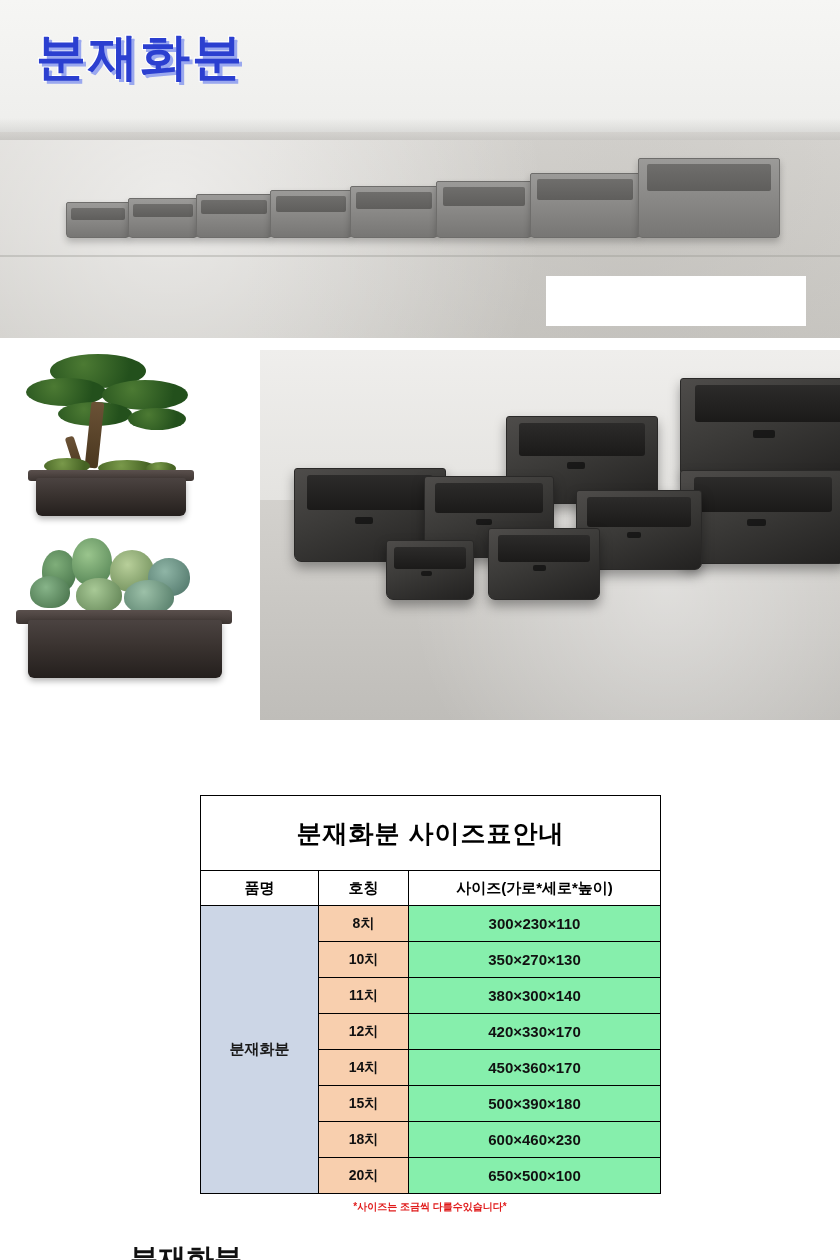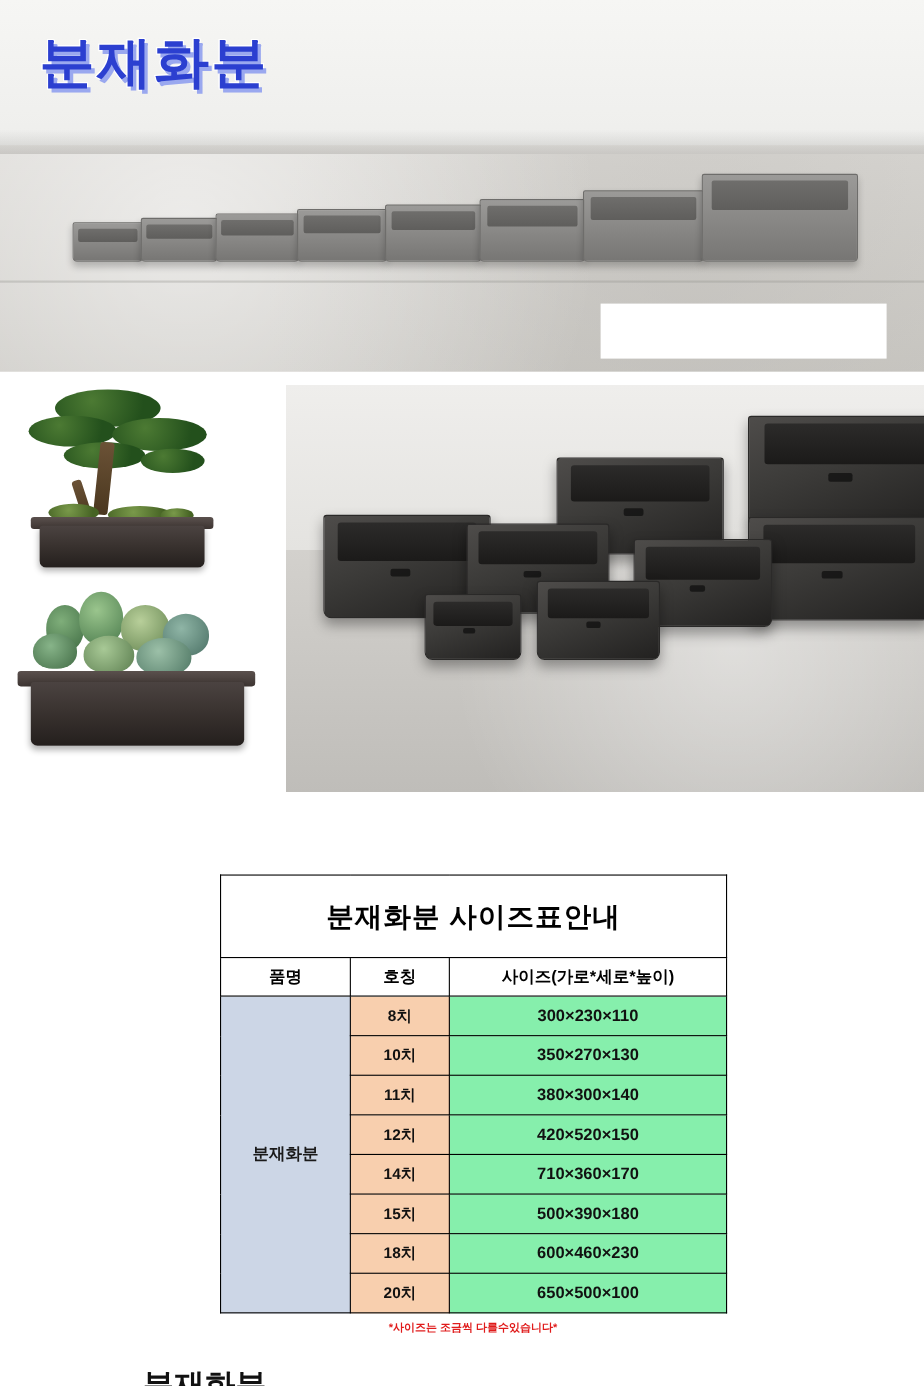--- a/index.html
+++ b/index.html
@@ -377,25 +377,25 @@
       <tr>
         <td class="cell-call">10치</td>
         <td class="cell-size">350×270×130</td>
       </tr>
       <tr>
         <td class="cell-call">11치</td>
         <td class="cell-size">380×300×140</td>
       </tr>
       <tr>
         <td class="cell-call">12치</td>
-        <td class="cell-size">420×520×150</td>
+        <td class="cell-size">420×330×170</td>
       </tr>
       <tr>
         <td class="cell-call">14치</td>
-        <td class="cell-size">710×360×170</td>
+        <td class="cell-size">450×360×170</td>
       </tr>
       <tr>
         <td class="cell-call">15치</td>
         <td class="cell-size">500×390×180</td>
       </tr>
       <tr>
         <td class="cell-call">18치</td>
         <td class="cell-size">600×460×230</td>
       </tr>
       <tr>

